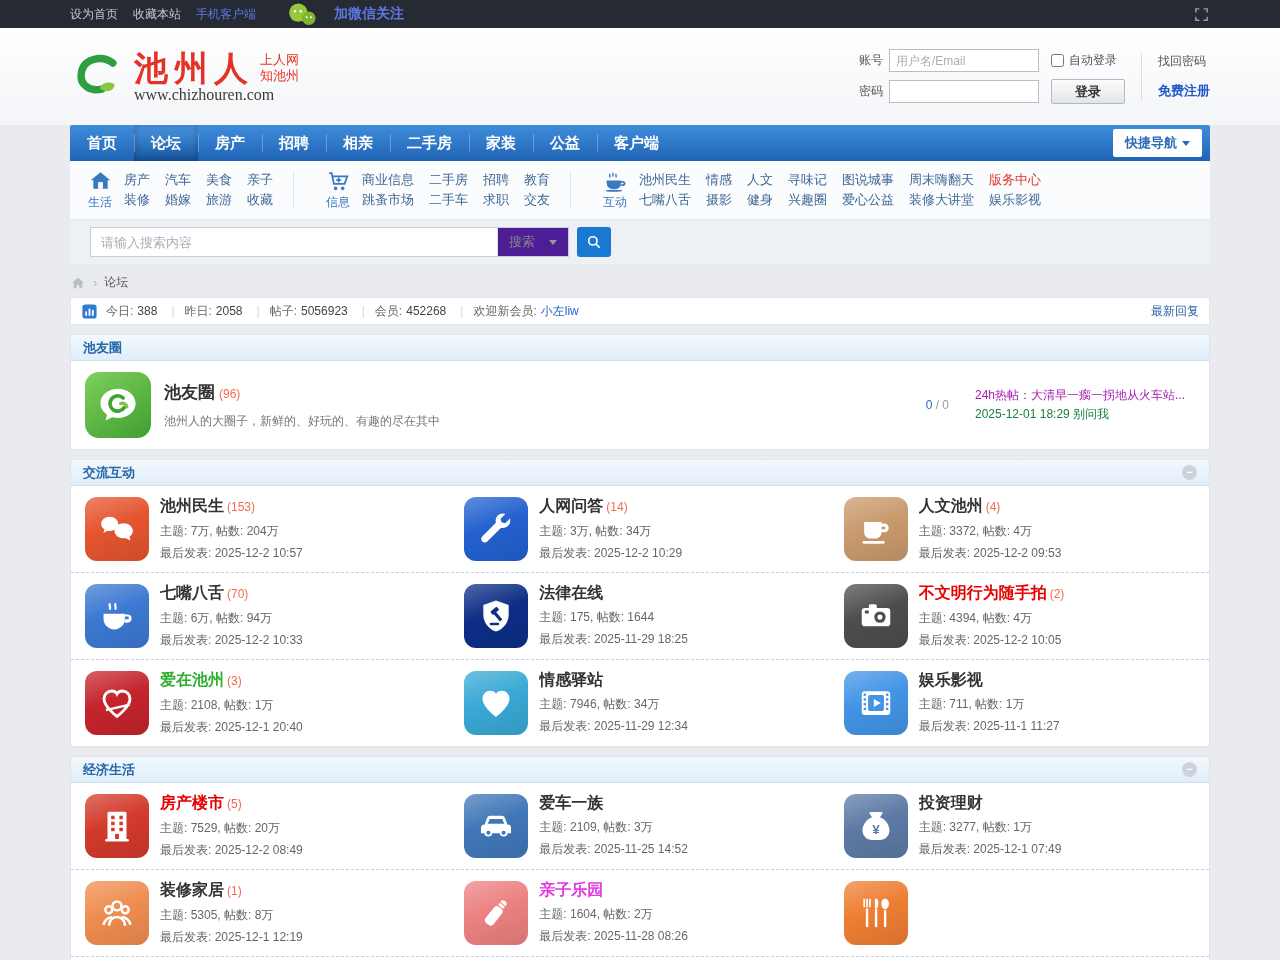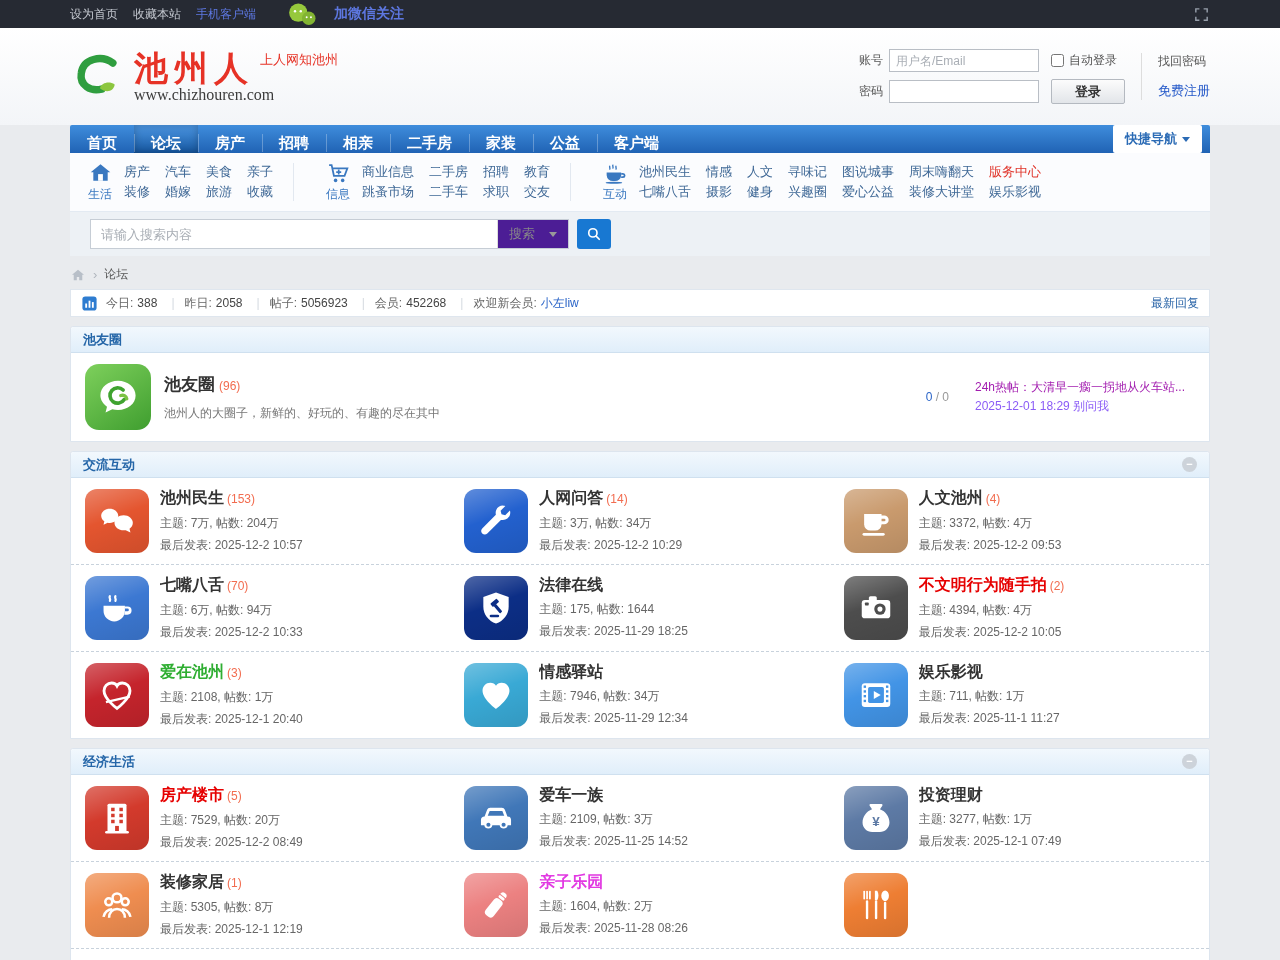--- a/index.html
+++ b/index.html
@@ -17,38 +17,38 @@
 .wechat{margin-left:14px;display:flex;align-items:center}
 .expand{margin-left:auto;display:flex;align-items:center}
 
 
 .header{height:97px;background:linear-gradient(#ffffff,#f3f5f8)}
 .header .wrap{display:flex;align-items:center;justify-content:space-between;height:100%}
 .logo{display:flex;align-items:center;gap:8px}
 .logo-right{display:flex;flex-direction:column}
 .logo-row1{display:flex;align-items:flex-start}
 .site-name{font-size:34px;font-weight:bold;color:#e63226;letter-spacing:6px;line-height:36px}
-.taglines{display:flex;flex-direction:row;margin-left:6px;margin-top:2px}
+.taglines{display:flex;flex-direction:column;margin-left:6px;margin-top:2px}
 .taglines span{color:#e63226;font-size:13px;line-height:16px}
 .site-url{font-family:"Liberation Serif","DejaVu Serif",serif;font-size:16px;color:#3c3c3c;margin-top:0}
 .login{display:flex;align-items:center}
 .login-grid{display:flex;flex-direction:column;gap:7px}
 .lrow{display:flex;align-items:center;gap:6px}
 .llabel{color:#555}
 .lrow input[type=text],.lrow input[type=password]{width:150px;height:23px;border:1px solid #b9bec5;padding:0 6px;font-size:12px;color:#333;background:#fff}
 .lrow input::placeholder{color:#a9aeb5}
 .auto{display:flex;align-items:center;gap:5px;color:#555;margin-left:6px;white-space:nowrap}
 .auto input{width:13px;height:13px}
 .login-btn{width:74px;height:25px;margin-left:6px;background:linear-gradient(#fcfcfc,#e2e5e9);border:1px solid #b4b9c0;border-radius:2px;font-weight:bold;color:#333;font-size:13px;cursor:pointer}
 .login-links{border-left:1px solid #ddd;margin-left:16px;padding-left:16px;display:flex;flex-direction:column;gap:12px}
 .find-pass{color:#555}
-.reg{color:#2458c8;font-weight:normal;font-size:13px}
-
-
-.nav{height:28px;background:linear-gradient(#3f8ddc,#2063b4);border-radius:2px 2px 0 0;display:flex}
+.reg{color:#2458c8;font-weight:bold;font-size:13px}
+
+
+.nav{height:36px;background:linear-gradient(#3f8ddc,#2063b4);border-radius:2px 2px 0 0;display:flex}
 .nav-item{padding:0 17px;line-height:36px;color:#fff;font-size:15px;font-weight:bold;position:relative}
 .nav-item:not(:first-child)::before{content:"";position:absolute;left:0;top:9px;height:18px;width:1px;background:rgba(255,255,255,.28)}
 .nav-item.active{background:linear-gradient(#4c97e4,#15569f);box-shadow:inset 0 0 8px rgba(0,0,0,.25)}
 .quicknav{margin-left:auto;margin-right:8px;align-self:center;background:#fff;border-radius:2px;padding:5px 12px;color:#2b6bb5;font-weight:bold;display:flex;align-items:center;gap:5px;font-size:13px;cursor:pointer}
 .qn-arrow{width:0;height:0;border-left:4px solid transparent;border-right:4px solid transparent;border-top:5px solid #2b6bb5}
 
 
 .subnav{background:#fbfcfe;border-bottom:1px solid #e3eaf2;padding:8px 6px;display:flex}
 .sgroup{display:flex}
 .sicon{width:48px;text-align:center}
@@ -93,21 +93,21 @@
 .ficon{width:66px;height:66px;border-radius:14px;flex:none;display:flex;align-items:center;justify-content:center;background:linear-gradient(145deg,#7ed05c,#3f9e2f)}
 .ftext{margin-left:13px;flex:1}
 .ftitle{font-size:17px;font-weight:bold;color:#333}
 .fcount{font-size:12px;color:#f26c4f;margin-left:4px;font-weight:normal}
 .fdesc{color:#777;margin-top:9px}
 .fratio{margin-right:26px;white-space:nowrap}
 .fratio .a{color:#2b65c8}
 .fratio .b{color:#999}
 .fpost{width:220px;line-height:19px}
 .fpost .hot{color:#a21caf;display:block;white-space:nowrap;overflow:hidden}
-.fmeta{color:#8b5cf6}
+.fmeta{color:#15803d}
 
 
 .grid-row{display:flex}
 .grid-row + .grid-row{border-top:1px dashed #c8d2dc}
 .cell{width:33.333%;display:flex;padding:11px 8px 0 14px;height:86px}
 .cicon{width:64px;height:64px;border-radius:12px;flex:none;display:flex;align-items:center;justify-content:center;background-image:linear-gradient(160deg,rgba(255,255,255,.28),rgba(255,255,255,0) 45%,rgba(0,0,0,.10))}
 .cbody{margin-left:11px;overflow:hidden}
 .ctitle{font-size:16px;font-weight:bold;color:#333;line-height:18px;white-space:nowrap}
 .ccount{font-size:12px;color:#f26c4f;font-weight:normal;margin-left:3px}
 .cstats{color:#666;margin-top:7px}

